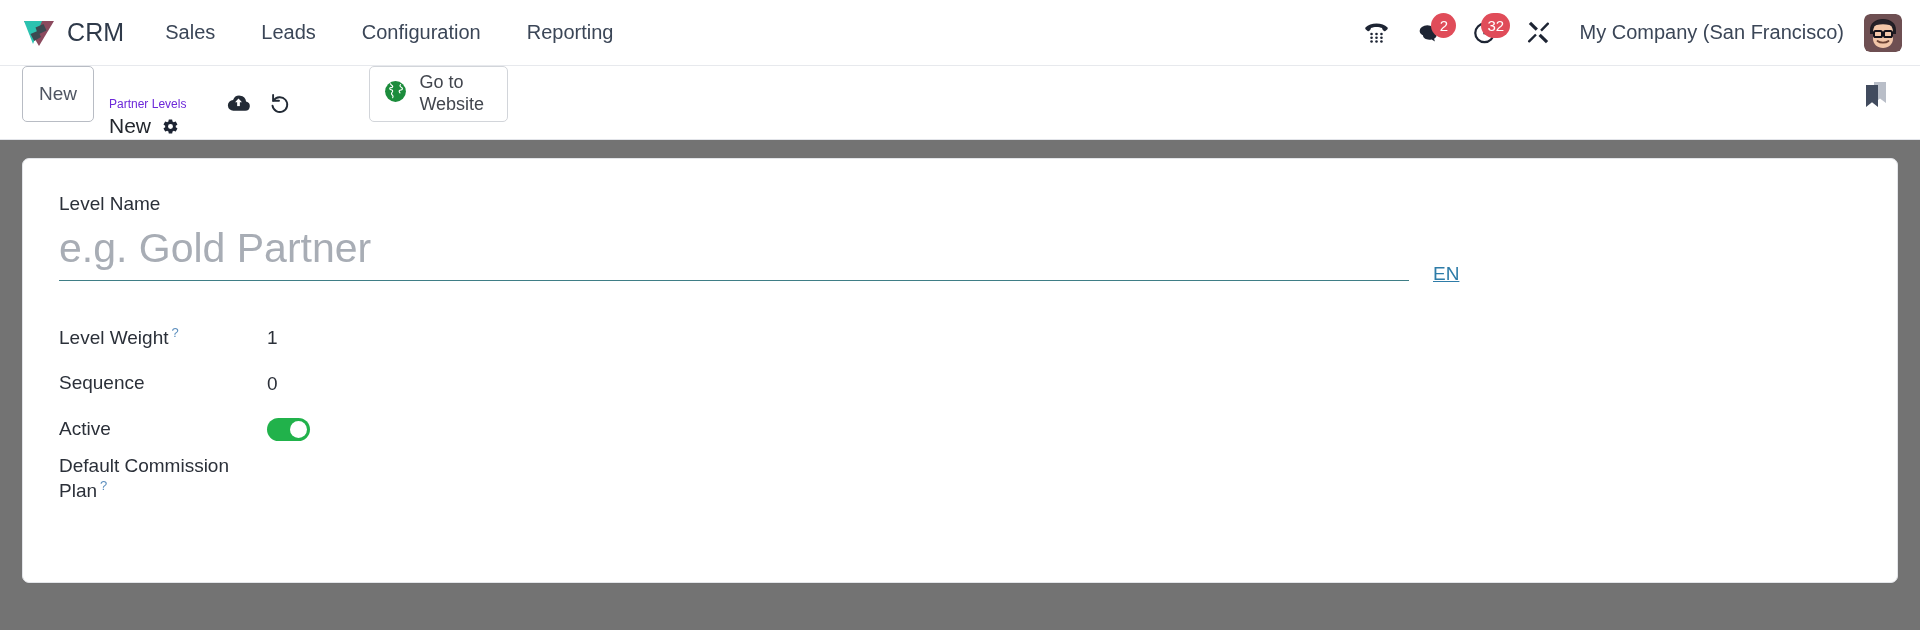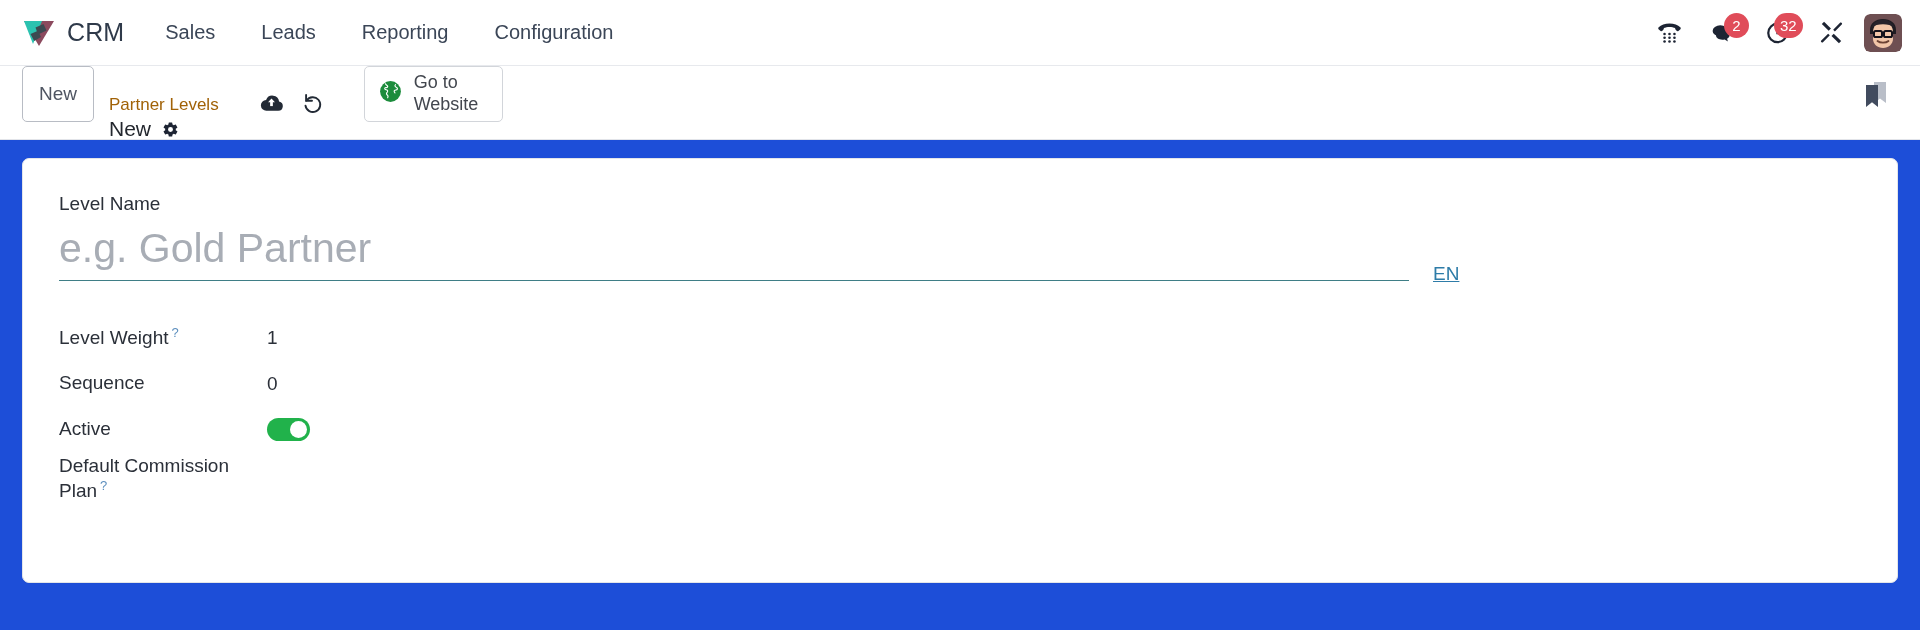--- a/index.html
+++ b/index.html
@@ -121,22 +121,22 @@
   }
 
   .breadcrumb {
     margin-left: 15px;
     display: flex;
     flex-direction: column;
     justify-content: center;
     line-height: 1.15;
   }
   .bc-parent {
-    font-size: 17px;
-    color: #a16207;
+    font-size: 12px;
+    color: #6d28d9;
     cursor: pointer;
     white-space: nowrap;
     margin-top: 48px;
   }
   .bc-current-row {
     display: flex;
     align-items: center;
     gap: 11px;
     margin-top: 3px;
   }
@@ -158,21 +158,21 @@
     margin-left: 40px;
     margin-top: 18px;
   }
   .act-icon {
     cursor: pointer;
     color: #222a35;
     display: inline-flex;
   }
 
   .btn-website {
-    margin-left: 39px;
+    margin-left: 77px;
     display: inline-flex;
     align-items: center;
     gap: 11px;
     background: #ffffff;
     border: 1px solid #d2d5da;
     border-radius: 5px;
     padding: 8px 16px 9px 13px;
     cursor: pointer;
   }
   .btn-website-label {
@@ -188,21 +188,21 @@
   }
   .bookmark-btn {
     cursor: pointer;
     display: inline-flex;
     padding: 6px;
     color: #404a5c;
   }
 
   
   .view-area {
-    background: #1d4ed8;
+    background: #737373;
     height: calc(630px - 66px - 74px);
     padding: 18px 22px 0 22px;
   }
   .sheet {
     background: #ffffff;
     border: 1px solid #e3e5e9;
     border-radius: 7px;
     height: 425px;
     padding: 34px 40px 0 36px;
     position: relative;
@@ -306,22 +306,22 @@
         <path d="M13.5 9.5 L21.5 6 L24.5 12.5 L16 16.5 Z" fill="#3c4a52"></path>
         <path d="M8.5 16 L16 12.8 L19 19 L12.2 23 Z" fill="#3c4a52"></path>
       </svg>
     </span>
     <span class="brand-name">CRM</span>
   </div>
 
   <div class="nav-items">
     <div class="nav-item">Sales</div>
     <div class="nav-item">Leads</div>
+    <div class="nav-item">Configuration</div>
     <div class="nav-item">Reporting</div>
-    <div class="nav-item">Configuration</div>
   </div>
 
   <div class="nav-right">
 
     <div class="sysicon">
       <svg width="27" height="27" viewBox="0 0 24 24" fill="currentColor">
         <path d="M12 4c-4 0-7.6 1.5-9.6 3.4-.6.6-.5 1.5.1 2l1.6 1.3c.5.4 1.2.3 1.6-.2l1.1-1.3c.3-.3.3-.8.1-1.2 1.5-.6 3.3-1 5.1-1s3.6.4 5.1 1c-.2.4-.2.9.1 1.2l1.1 1.3c.4.5 1.1.6 1.6.2l1.6-1.3c.6-.5.7-1.4.1-2C19.6 5.5 16 4 12 4z"></path>
         <circle cx="7.6" cy="13.4" r="1.15"></circle>
           <circle cx="12" cy="13.4" r="1.15"></circle>
           <circle cx="16.4" cy="13.4" r="1.15"></circle>
@@ -352,20 +352,21 @@
 
     <div class="sysicon">
       <svg width="27" height="27" viewBox="0 0 24 24" fill="currentColor">
         <path d="M3.4 4.4l2-2 6.1 6.1-2 2-6.1-6.1z"></path>
         <path d="M20.6 19.6l-2 2-6.6-6.6 2-2 6.6 6.6z"></path>
         <path d="M19.8 3.2l-6.3 6.3 1.5 1.5 6.3-6.3c.4-.4-.1-2-1.5-1.5z"></path>
         <path d="M4.2 20.8l6.3-6.3-1.5-1.5-6.3 6.3c-.4.4.1 2 1.5 1.5z"></path>
       </svg>
     </div>
 
+    <div class="company-name">My Company (San Francisco)</div>
 
     <div class="avatar">
       <svg width="38" height="38" viewBox="0 0 38 38">
         <rect width="38" height="38" rx="6" fill="#6e4f52"></rect>
         <path d="M6 16c0-7 5.5-11 13-11s13 4 13 11v4H6z" fill="#1f1c22"></path>
         <path d="M9 18c0-6 4.3-9.5 10-9.5S29 12 29 18v7c0 5-4.5 9-10 9S9 30 9 25z" fill="#f2c6a8"></path>
         <path d="M7.5 13.5c2-5 7-8 11.5-8s9.5 3 11.5 8c-3-2.5-7-3.2-11.5-3.2S10.5 11 7.5 13.5z" fill="#26222a"></path>
         <rect x="10" y="17" width="8" height="6" rx="1.6" fill="none" stroke="#14121a" stroke-width="2"></rect>
         <rect x="20" y="17" width="8" height="6" rx="1.6" fill="none" stroke="#14121a" stroke-width="2"></rect>
         <path d="M18 20h2" stroke="#14121a" stroke-width="2"></path>

